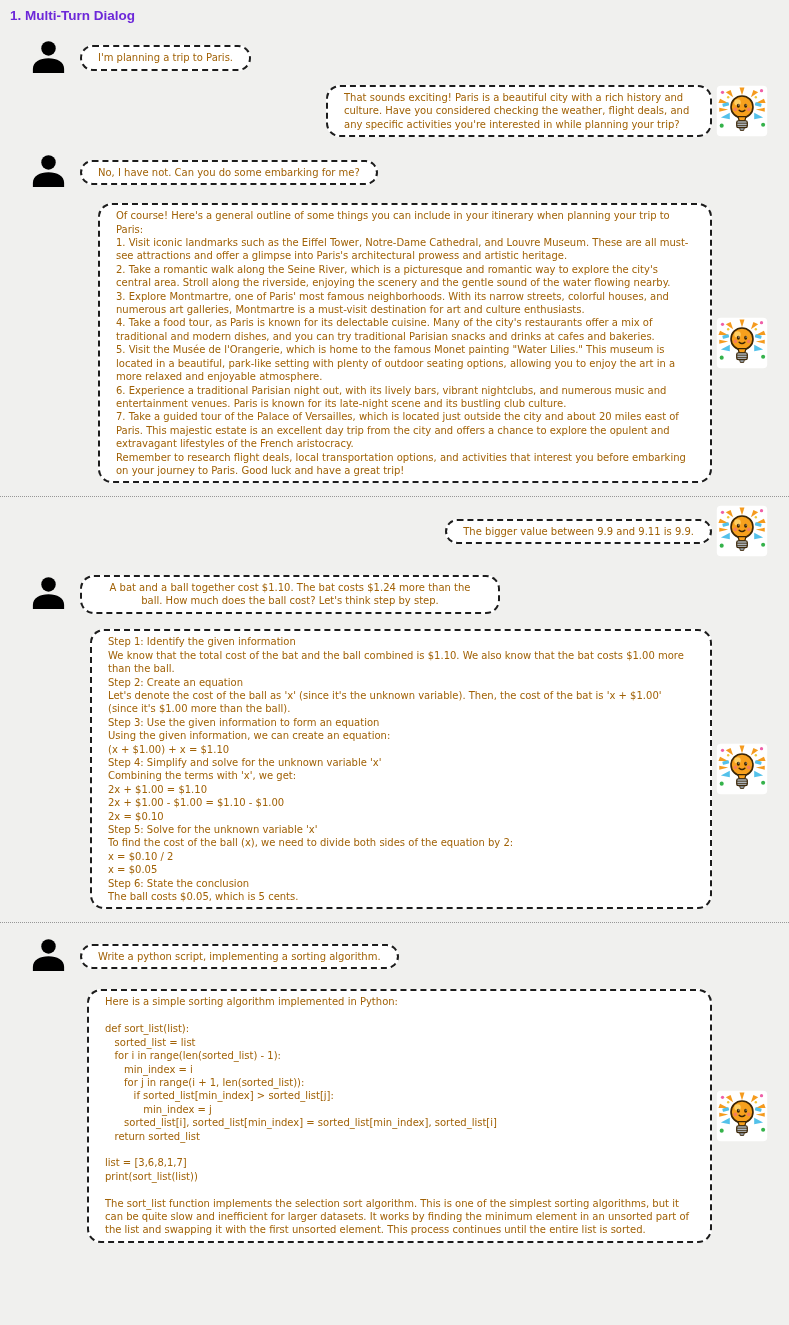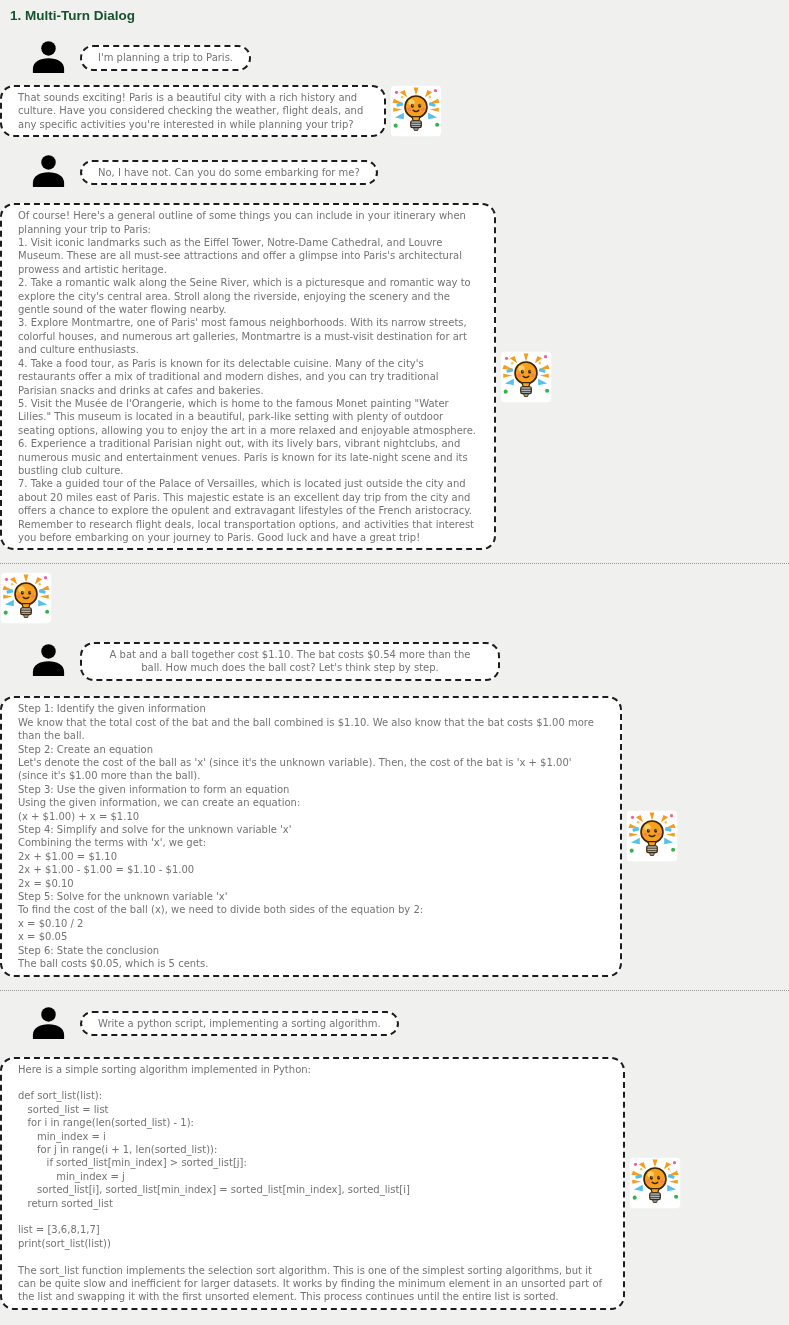--- a/index.html
+++ b/index.html
@@ -5,36 +5,36 @@
   html, body { margin: 0; padding: 0; }
   body {
     width: 789px; height: 1325px;
     background: #f0f0ee;
     font-family: "DejaVu Sans", sans-serif;
     overflow: hidden;
   }
   .page { width: 789px; height: 1325px; }
   .sect-title {
     font-family: "Liberation Sans", sans-serif;
-    font-size: 13.5px; font-weight: bold; color: #14532d;
+    font-size: 13.5px; font-weight: bold; color: #6d28d9;
     margin: 0 0 0 10px; padding-top: 8px;
   }
   .row { display: flex; align-items: center; }
   .row.user { padding-left: 30px; gap: 13px; }
-  .row.bot  { justify-content: flex-start; padding-right: 21px; gap: 4px; }
+  .row.bot  { justify-content: flex-end; padding-right: 21px; gap: 4px; }
   .avatar { flex: 0 0 auto; display: block; }
   .user-av { width: 37px; height: 42px; }
   .bot-av  { width: 52px; height: 52px; }
   .bubble {
     background: #ffffff;
     border: 2px dashed #1c1c1c;
     border-radius: 14px;
     padding: 4px 16px;
     box-sizing: border-box;
-    color: #737373;
+    color: #a16207;
     width: fit-content;
   }
   .bubble .bt {
     display: block;
     font-size: 10px;
     line-height: 13.4px;
     white-space: pre-wrap;
   }
   .bubble.center .bt { text-align: center; }
   .divider {
@@ -120,21 +120,21 @@
     <div class="row user" style="margin-top:14px">
       <svg class="avatar user-av" viewBox="0 0 64 64">
           <use href="#user-icon-def"></use>
         </svg>
       <div class="bubble center">
         <span class="bt">No, I have not. Can you do some embarking for me?</span>
       </div>
     </div>
 
     <div class="row bot" style="margin-top:10px">
-      <div class="bubble" style="width:496px">
+      <div class="bubble" style="width:614px">
         <span class="bt">Of course! Here's a general outline of some things you can include in your itinerary when planning your trip to Paris:
 1. Visit iconic landmarks such as the Eiffel Tower, Notre-Dame Cathedral, and Louvre Museum. These are all must-see attractions and offer a glimpse into Paris's architectural prowess and artistic heritage.
 2. Take a romantic walk along the Seine River, which is a picturesque and romantic way to explore the city's central area. Stroll along the riverside, enjoying the scenery and the gentle sound of the water flowing nearby.
 3. Explore Montmartre, one of Paris' most famous neighborhoods. With its narrow streets, colorful houses, and numerous art galleries, Montmartre is a must-visit destination for art and culture enthusiasts.
 4. Take a food tour, as Paris is known for its delectable cuisine. Many of the city's restaurants offer a mix of traditional and modern dishes, and you can try traditional Parisian snacks and drinks at cafes and bakeries.
 5. Visit the Musée de l'Orangerie, which is home to the famous Monet painting "Water Lilies." This museum is located in a beautiful, park-like setting with plenty of outdoor seating options, allowing you to enjoy the art in a more relaxed and enjoyable atmosphere.
 6. Experience a traditional Parisian night out, with its lively bars, vibrant nightclubs, and numerous music and entertainment venues. Paris is known for its late-night scene and its bustling club culture.
 7. Take a guided tour of the Palace of Versailles, which is located just outside the city and about 20 miles east of Paris. This majestic estate is an excellent day trip from the city and offers a chance to explore the opulent and extravagant lifestyles of the French aristocracy.
 Remember to research flight deals, local transportation options, and activities that interest you before embarking on your journey to Paris. Good luck and have a great trip!</span>
       </div>
@@ -143,31 +143,34 @@
         </svg>
     </div>
   </section>
 
   <hr class="divider">
 
   <section>
 
 
     <div class="row bot" style="margin-top:8px">
+      <div class="bubble center">
+        <span class="bt">The bigger value between 9.9 and 9.11 is 9.9.</span>
+      </div>
       <svg class="avatar bot-av" viewBox="0 0 64 64">
           <use href="#bot-icon-def"></use>
         </svg>
     </div>
 
     <div class="row user" style="margin-top:16px">
       <svg class="avatar user-av" viewBox="0 0 64 64">
           <use href="#user-icon-def"></use>
         </svg>
       <div class="bubble center" style="width:420px">
-        <span class="bt">A bat and a ball together cost $1.10. The bat costs $0.54 more than the ball. How much does the ball cost? Let's think step by step.</span>
+        <span class="bt">A bat and a ball together cost $1.10. The bat costs $1.24 more than the ball. How much does the ball cost? Let's think step by step.</span>
       </div>
     </div>
 
     <div class="row bot" style="margin-top:14px">
       <div class="bubble" style="width:622px">
         <span class="bt">Step 1: Identify the given information
 We know that the total cost of the bat and the ball combined is $1.10. We also know that the bat costs $1.00 more than the ball.
 Step 2: Create an equation
 Let's denote the cost of the ball as 'x' (since it's the unknown variable). Then, the cost of the bat is 'x + $1.00' (since it's $1.00 more than the ball).
 Step 3: Use the given information to form an equation

